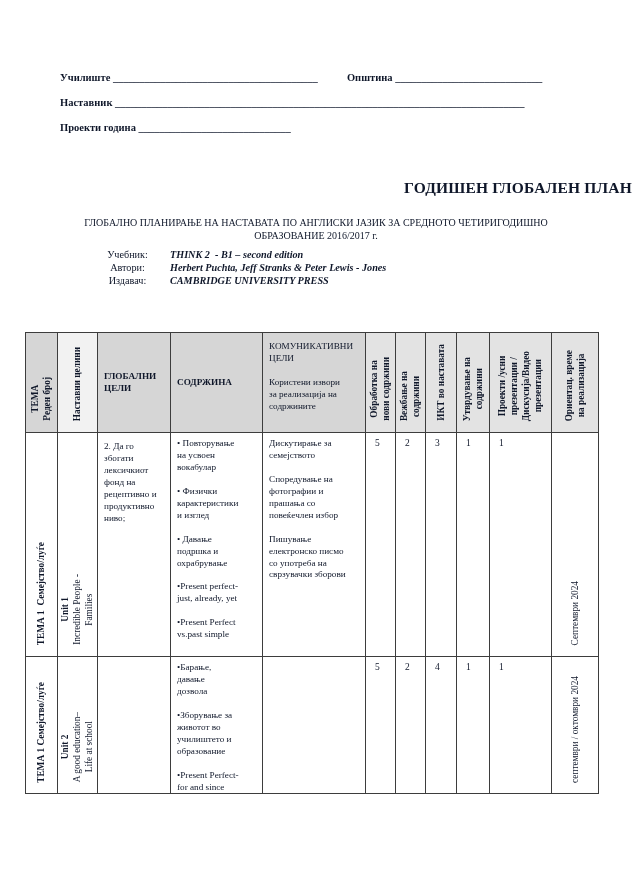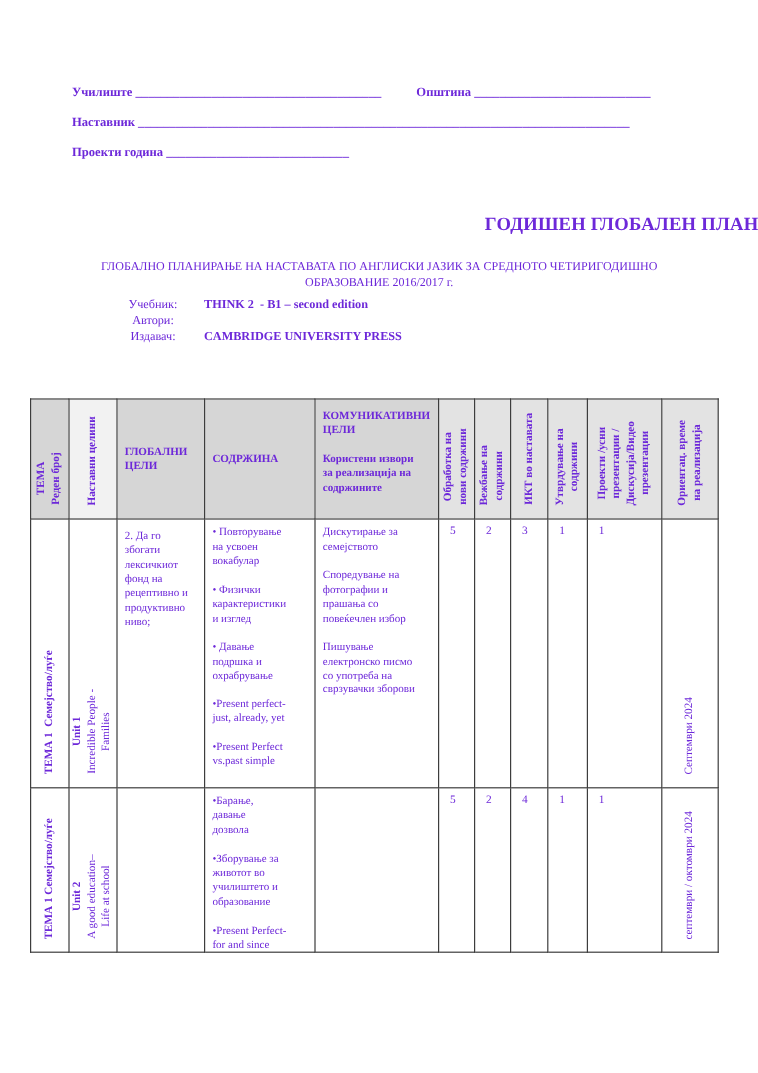--- a/index.html
+++ b/index.html
@@ -1,38 +1,38 @@
 <!DOCTYPE html>
 <html><head>
 <meta charset="utf-8">
 <style>
   html,body { margin:0; padding:0; background:#e8e8e8; }
   .page {
     position:relative; width:632px; height:894px; margin:0 auto;
     background:#ffffff; overflow:hidden;
-    font-family:"Liberation Serif", serif; color:#6d28d9;
+    font-family:"Liberation Serif", serif; color:#0f172a;
   }
 
   
   .form { position:absolute; left:60px; top:72px; width:472px; font-size:10.5px; font-weight:bold; }
   .fline { height:13px; margin-bottom:12px; white-space:nowrap; }
   .fline .gap { display:inline-block; width:24px; }
   .fline .gap-sm { display:inline-block; width:9px; }
 
   
   .title { position:absolute; top:179px; left:0; width:632px; text-align:right;
            font-size:15.5px; font-weight:bold; letter-spacing:.2px; }
   .subtitle { position:absolute; top:216px; left:36px; width:560px; text-align:center;
               font-size:10px; line-height:1.3; white-space:pre-line; }
 
   
   .book { position:absolute; left:85px; top:248px; font-size:10.2px; line-height:13.2px; }
   .brow { display:flex;text-align:center; }
   .blabel { width:85px; }
-  .bvalue { font-weight:bold; }
+  .bvalue { font-weight:bold;font-style:italic; }
 
   
   table.gtable { position:absolute; left:25px; top:332px; border-collapse:collapse; table-layout:fixed; }
   td { border:1px solid #3d3d3d; padding:0; vertical-align:top; overflow:hidden;
        font-size:9.2px; line-height:1.3; }
   .pre { white-space:pre-line; }
   .pad { padding:5px 6px 0 6px; }
   .padt { padding-top:8px; }
 
   .hg  { background:#d6d6d6; font-weight:bold; }   
@@ -41,21 +41,21 @@
 
   .vcell { text-align:center; vertical-align:bottom; }
   .vb { padding-bottom:7px; }
   .vert { display:inline-block; writing-mode:vertical-rl; transform:rotate(180deg);
           white-space:pre-line; line-height:1.3; font-size:9.3px; }
   .bold { font-weight:bold; }
   .unit-num  { display:block; font-weight:bold; white-space:pre-line; }
   .unit-title{ display:block; white-space:pre-line; }
 
   .gob   { vertical-align:middle; padding:0 6px; font-weight:bold; white-space:pre-line; }
-  .kom-h { padding:8px 6px 0 6px; font-weight:bold; white-space:pre-line;margin-top:48px; }
+  .kom-h { padding:8px 6px 0 6px; font-weight:normal; white-space:pre-line;margin-top:48px; }
   .num   { padding:4px 0 0 9px; font-size:9.5px; }
 </style>
 </head>
 <body>
 
 <div class="page">
 
   <div class="form">
     <div class="fline">
       <span>Училиште</span>
@@ -78,20 +78,21 @@
   <div class="subtitle">ГЛОБАЛНО ПЛАНИРАЊЕ НА НАСТАВАТА ПО АНГЛИСКИ ЈАЗИК ЗА СРЕДНОТО ЧЕТИРИГОДИШНО
 ОБРАЗОВАНИЕ 2016/2017 г.</div>
 
   <div class="book">
     <div class="brow">
       <span class="blabel">Учебник:</span>
       <span class="bvalue">THINK 2&nbsp; - B1 – second edition</span>
     </div>
     <div class="brow">
       <span class="blabel">Автори:</span>
+      <span class="bvalue">Herbert Puchta, Jeff Stranks &amp; Peter Lewis - Jones</span>
     </div>
     <div class="brow">
       <span class="blabel">Издавач:</span>
       <span class="bvalue">CAMBRIDGE UNIVERSITY PRESS</span>
     </div>
   </div>
 
   <table class="gtable">
     <colgroup>
       <col style="width:32px">

